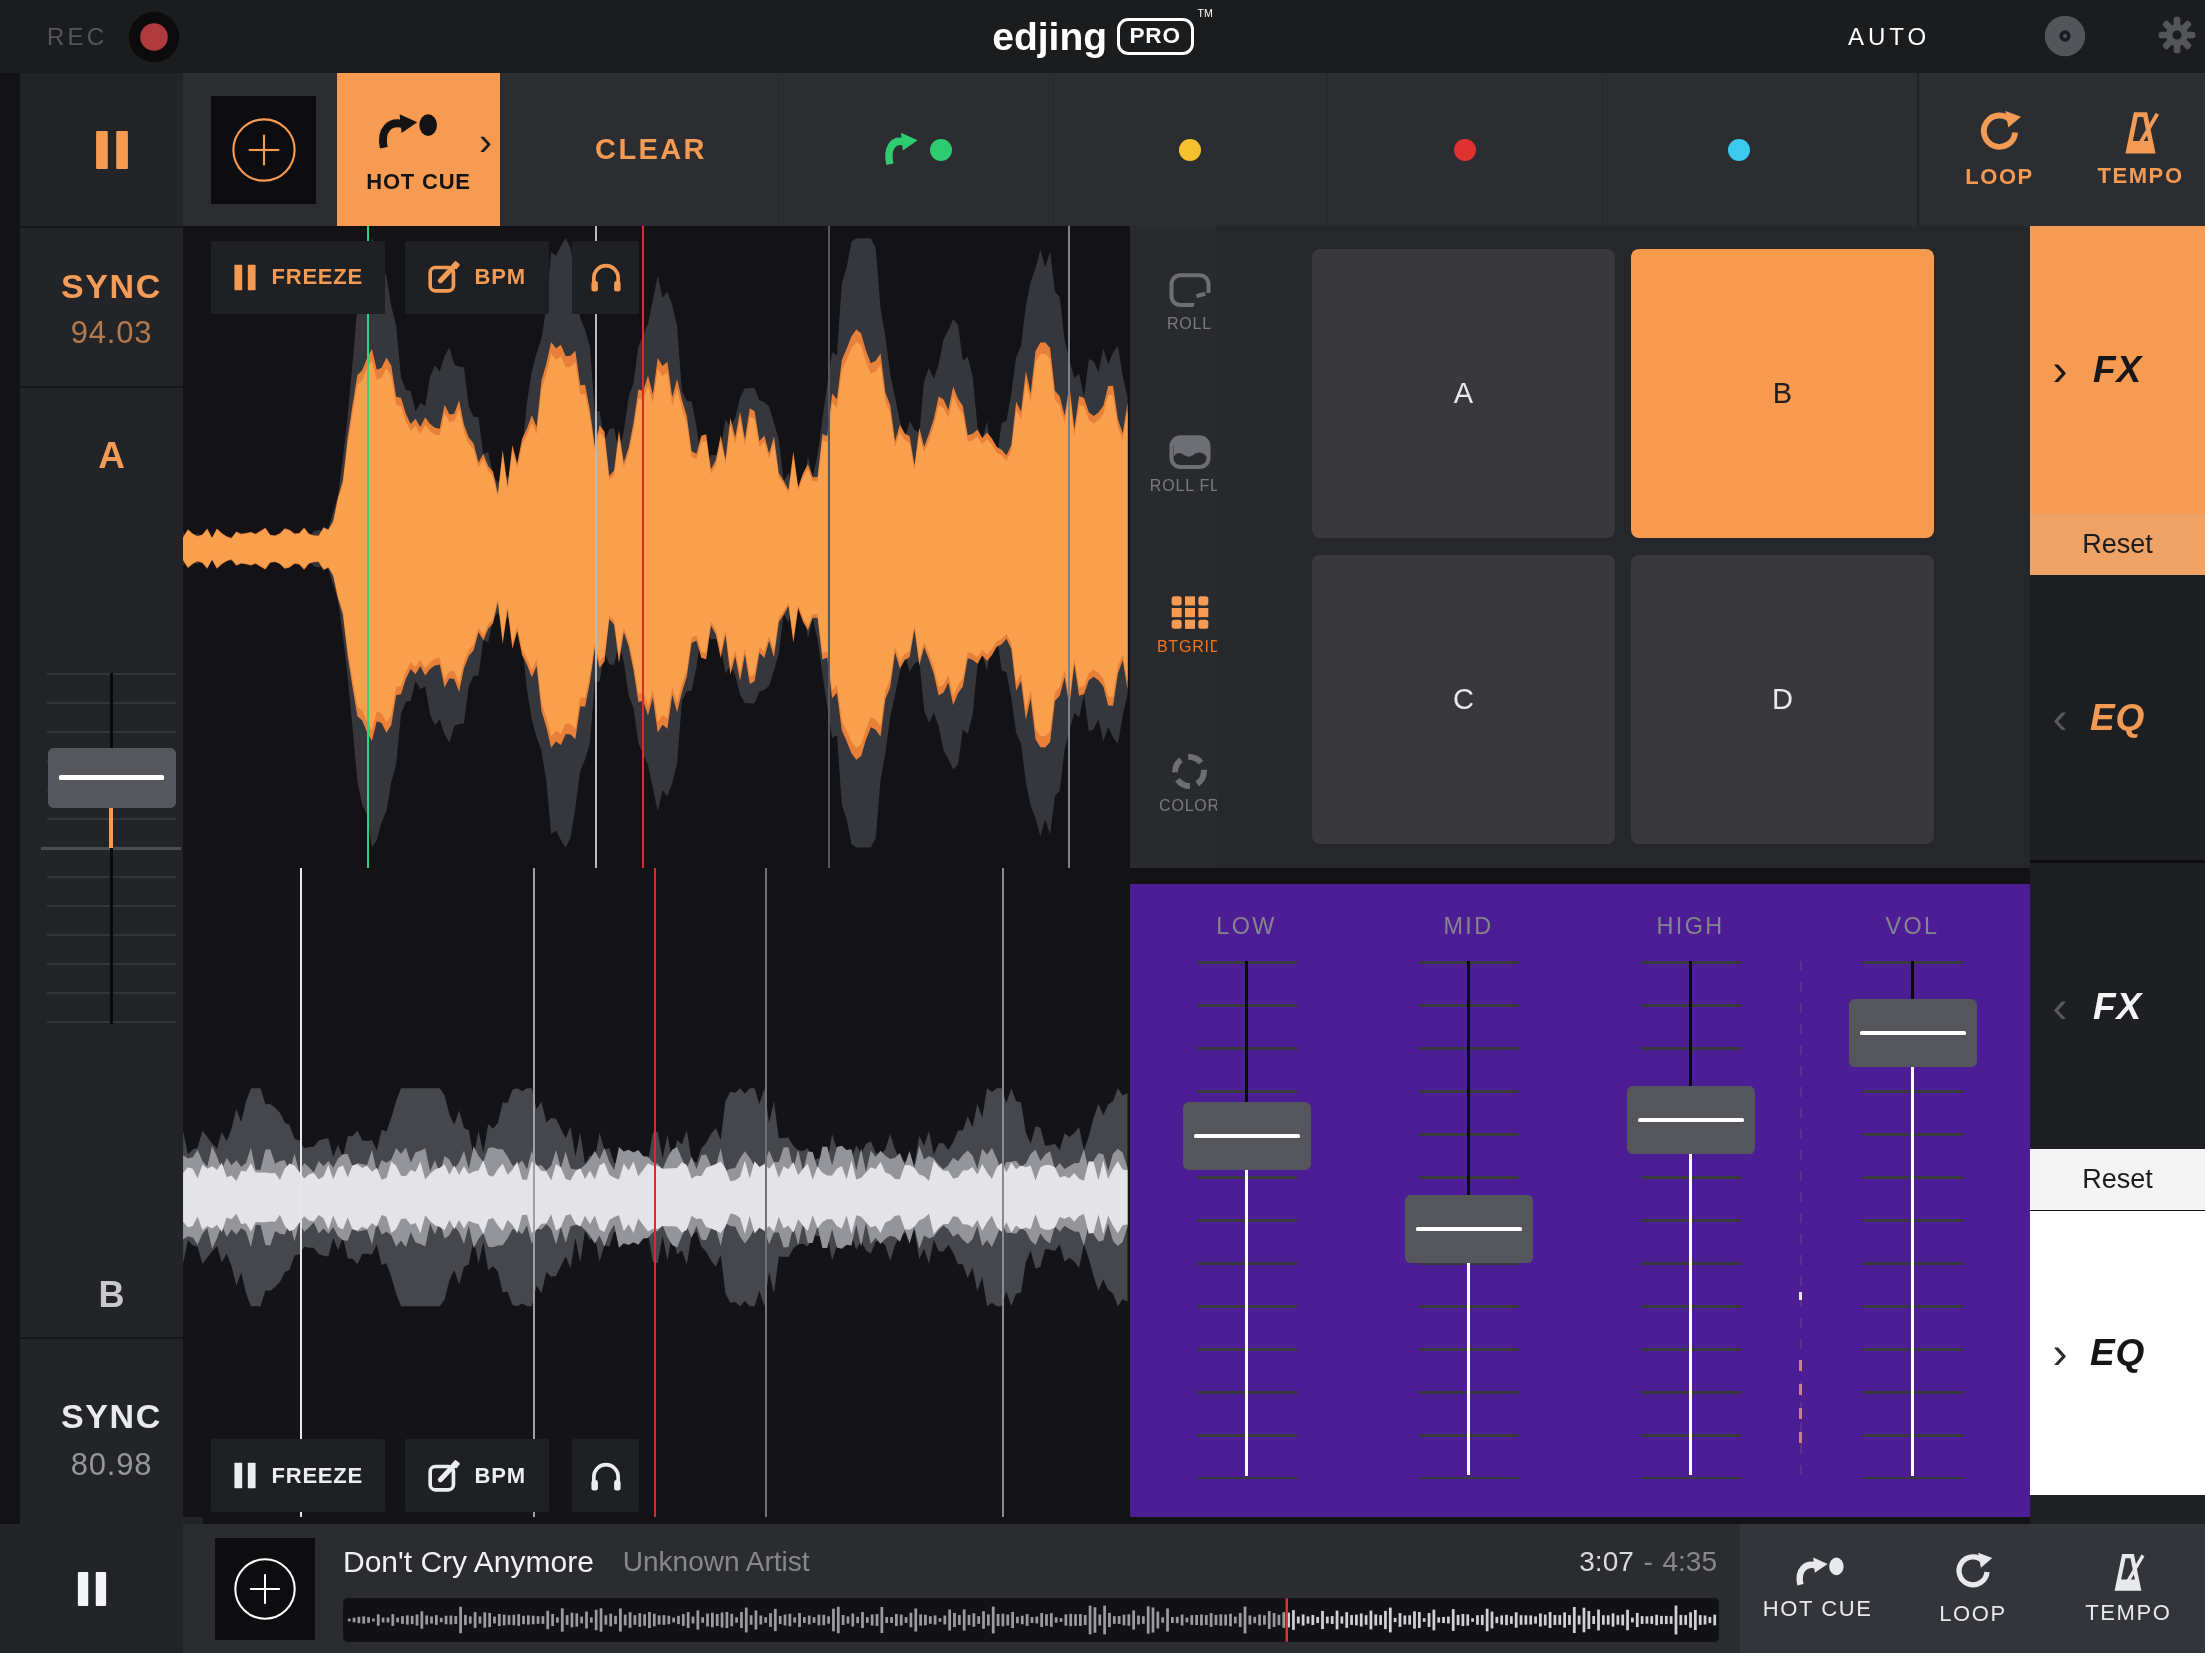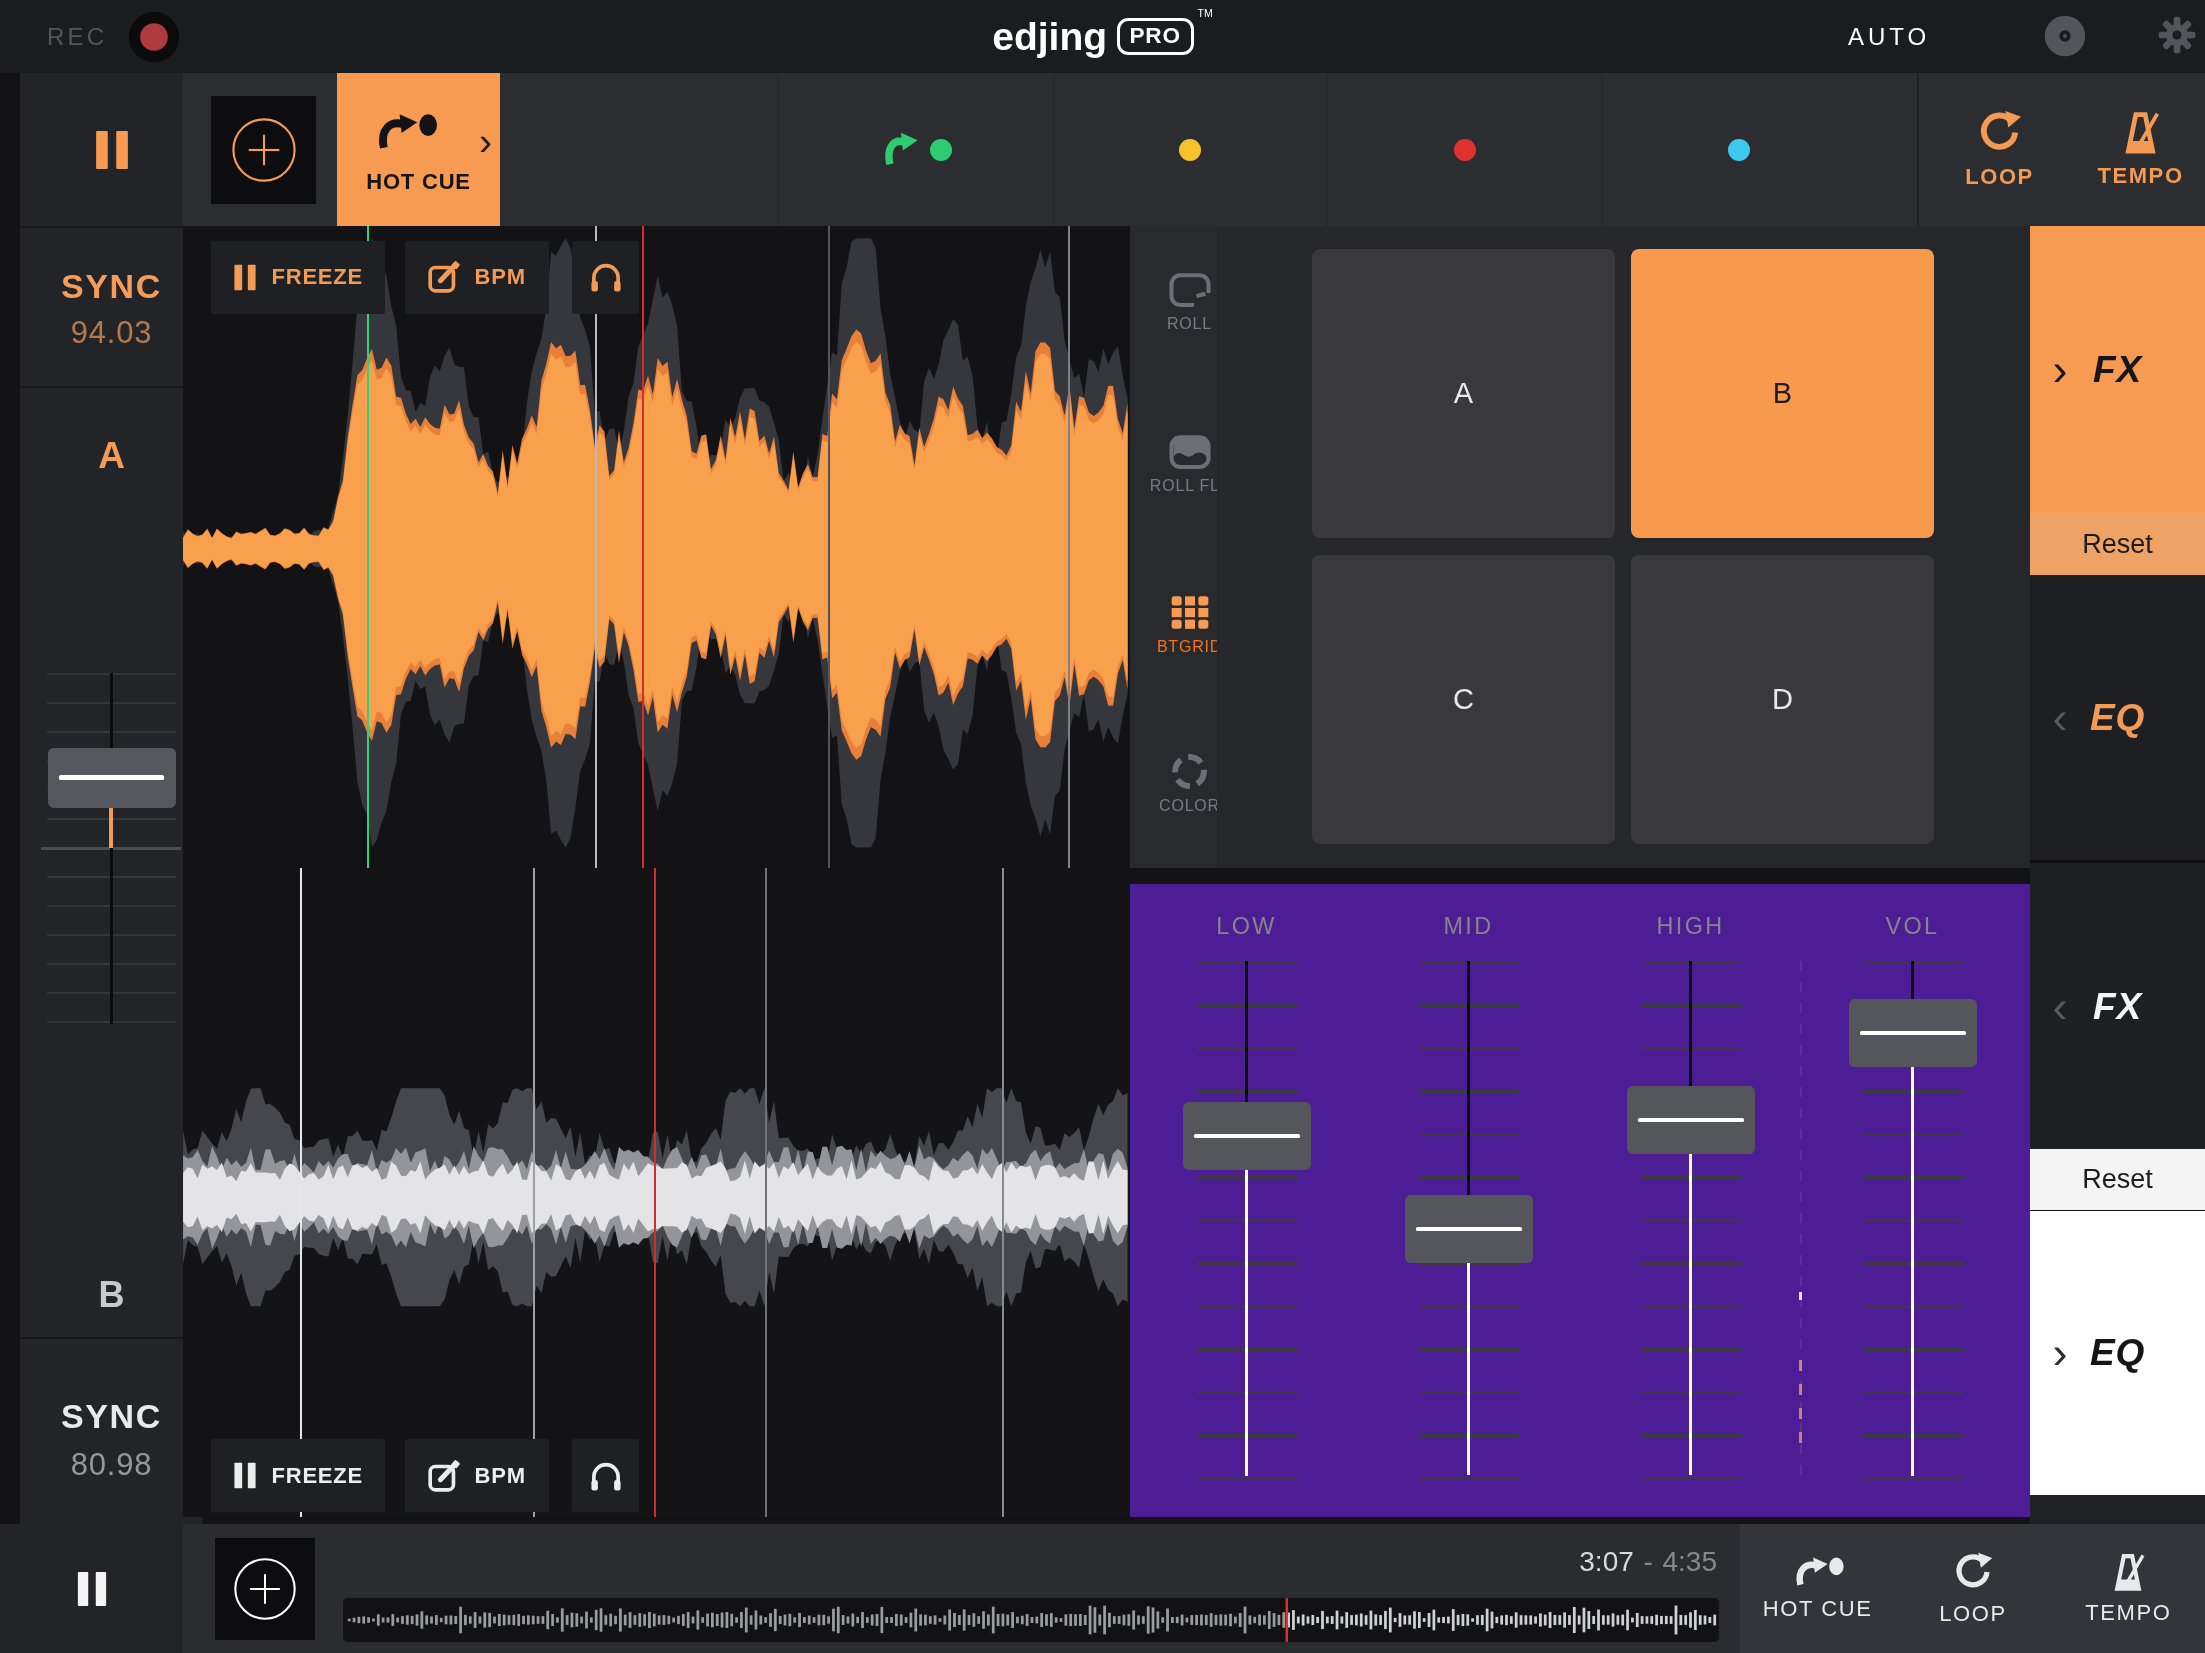--- a/index.html
+++ b/index.html
@@ -210,20 +210,21 @@
     </div>
     <div class="abs hotcue-btn">
       <svg viewBox="0 0 64 40" width="63" height="40" fill="currentColor" style="position:absolute;left:37px;top:39px">
         <path d="M10 36 C6 18 16 8 30 12" fill="none" stroke="currentColor" stroke-width="8"></path>
         <polygon points="26 2 44 10 28 21"></polygon>
         <ellipse cx="55" cy="13" rx="9" ry="11"></ellipse>
       </svg>
       <span class="chev">›</span>
       <span class="lbl">HOT CUE</span>
     </div>
+    <div class="abs clear-btn ctr">CLEAR</div>
 
     <div class="abs cue-cells">
       <div class="cue-cell">
         <svg viewBox="0 0 44 40" width="42" height="37" fill="currentColor" id="cue-arrow" style="color: rgb(46, 204, 113);">
           <path d="M10 36 C6 18 14 8 26 12" fill="none" stroke="currentColor" stroke-width="8"></path>
           <polygon points="22 2 40 10 24 21"></polygon>
         </svg>
         <div class="cue-dot" style="background: rgb(46, 204, 113);"></div>
       </div>
       <div class="cue-cell">
@@ -446,20 +447,24 @@
         <rect x="2" y="2" width="11" height="36" rx="1"></rect>
           <rect x="21" y="2" width="11" height="36" rx="1"></rect>
       </svg>
     </div>
     <div class="abs bb-plus ctr">
       <svg viewBox="0 0 80 80" width="66" height="66">
         <circle cx="40" cy="40" r="36" fill="none" stroke="currentColor" stroke-width="2.5"></circle>
         <line x1="40" y1="22" x2="40" y2="58" stroke="currentColor" stroke-width="2.5"></line>
         <line x1="22" y1="40" x2="58" y2="40" stroke="currentColor" stroke-width="2.5"></line>
       </svg>
+    </div>
+    <div class="abs bb-title-row">
+      <span class="bb-title">Don't Cry Anymore</span>
+      <span class="bb-artist">Unknown Artist</span>
     </div>
     <div class="abs bb-times">
       <span class="bb-elapsed">3:07</span>
       <span class="bb-dash">-</span>
       <span class="bb-duration">4:35</span>
     </div>
     <div class="abs bb-strip">
       <svg id="wave-ov" width="1376" height="44" viewBox="0 0 1705 54">
           <rect x="6" y="25.36178246035874" width="3.4" height="3.276435079282521" fill="#9b9c9f"></rect>
           <rect x="12" y="24.16856918618499" width="3.4" height="5.662861627630025" fill="#9b9c9f"></rect>

